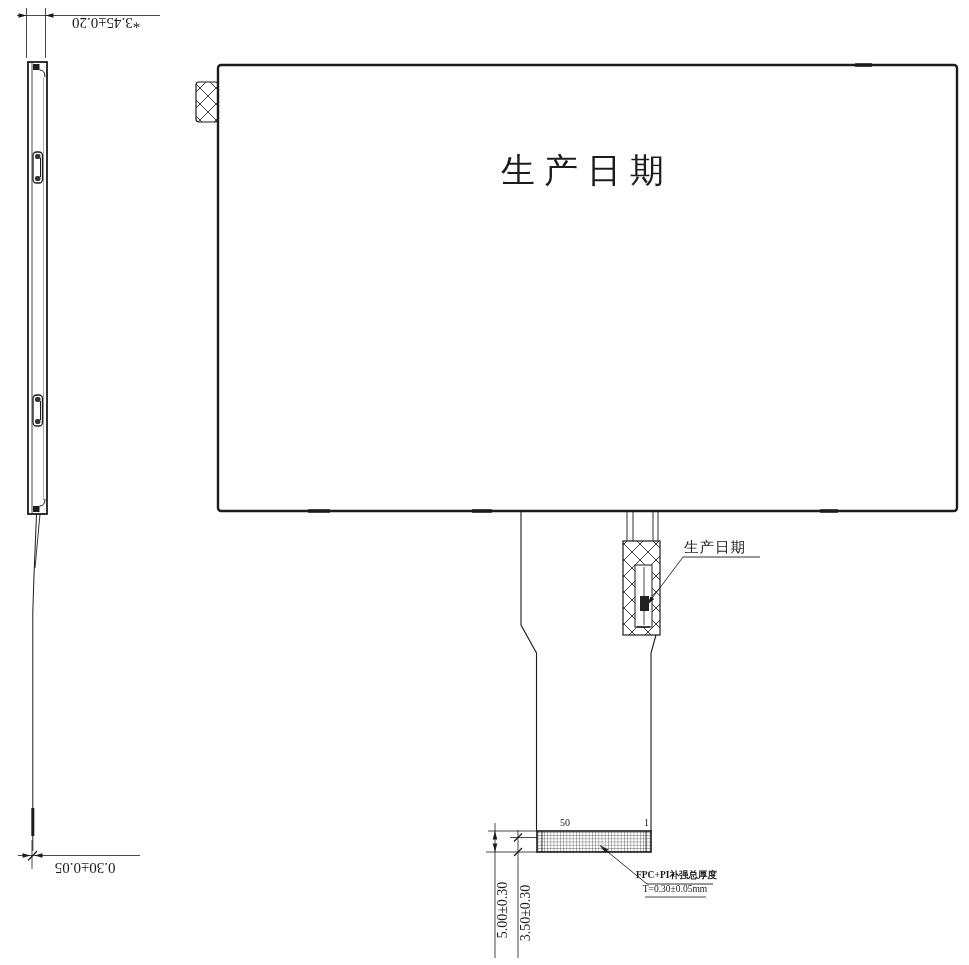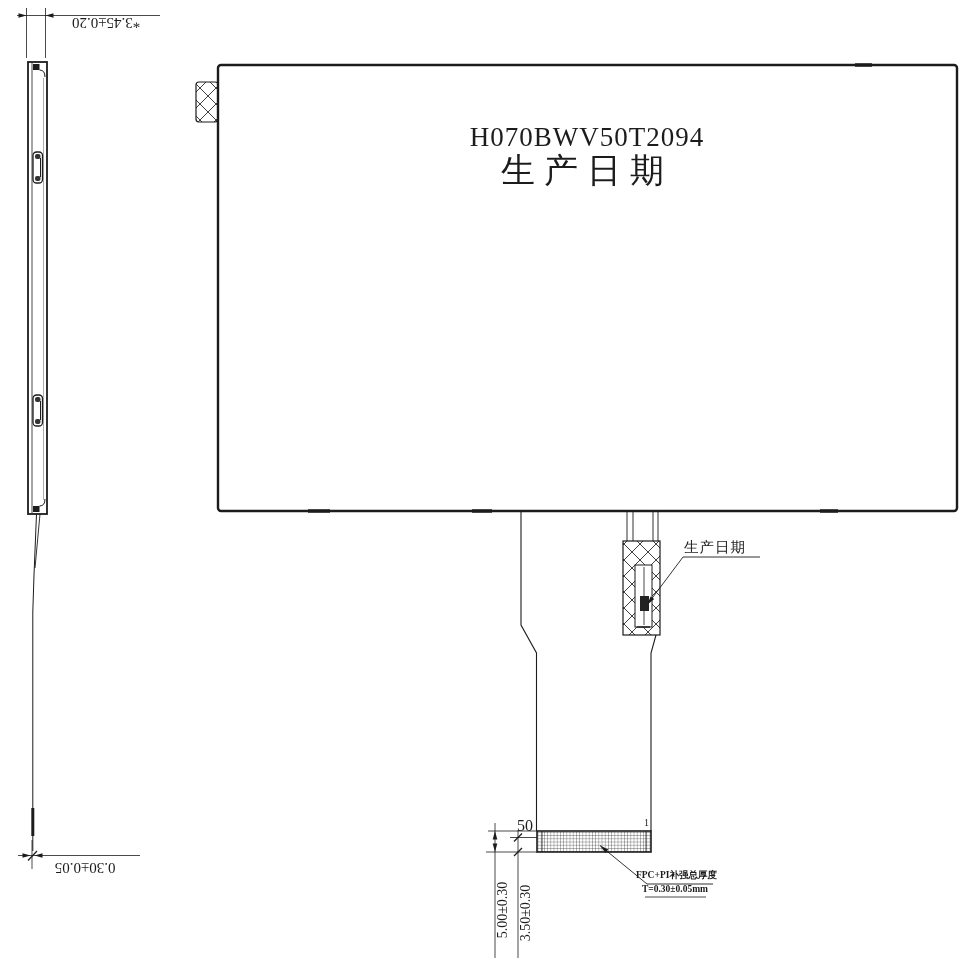--- a/index.html
+++ b/index.html
@@ -25,24 +25,24 @@
     left:50px;top:8px;width:112px;height:22px;
     font-size:15px;text-align:center;
     transform:rotate(180deg);transform-origin:center;
   }
   .dim-bottom{
     left:33px;top:853px;width:104px;height:22px;
     font-size:15px;text-align:center;
     transform:rotate(180deg);transform-origin:center;
   }
   .tape-label{left:684px;top:540px;font-size:14.5px;letter-spacing:1px;}
-  .pin-50{left:517px;top:818px;font-size:16px;}
+  .pin-50{left:560px;top:818px;font-size:10px;}
   .pin-1{left:644px;top:818px;font-size:10px;}
   .note-1{left:636px;top:871px;width:78px;font-size:9.5px;text-align:center;font-weight:bold;}
-  .note-2{left:636px;top:885px;width:78px;font-size:9.5px;text-align:center;font-weight:bold;}
+  .note-2{left:636px;top:885px;width:78px;font-size:9.5px;text-align:center;font-weight:normal;}
   .dim-500{
     left:456px;top:902px;width:96px;height:16px;
     font-size:14px;text-align:center;
     transform:rotate(-90deg);transform-origin:center;
   }
   .dim-350{
     left:479px;top:905px;width:96px;height:16px;
     font-size:14px;text-align:center;
     transform:rotate(-90deg);transform-origin:center;
   }
@@ -174,21 +174,20 @@
         <line x1="495" y1="823" x2="495" y2="958"></line>
         <line x1="518" y1="830" x2="518" y2="958"></line>
         <polygon points="495,831 492.7,839.5 497.3,839.5" fill="#1c1c1c" stroke="none"></polygon>
         <polygon points="495,852 492.7,843.5 497.3,843.5" fill="#1c1c1c" stroke="none"></polygon>
         <line x1="514" y1="841.5" x2="522" y2="833.5" stroke-width="1.3"></line>
         <line x1="514" y1="856" x2="522" y2="848" stroke-width="1.3"></line>
       </g>
     </g>
   </svg>
 
-  <div class="txt model-title">H070BWV50T2094</div>
 
   <div class="txt date-title">生产日期</div>
 
   <div class="txt dim-top">*3.45±0.20</div>
 
   <div class="txt dim-bottom">0.30±0.05</div>
 
   <div class="txt tape-label">生产日期</div>
 
   <div class="txt pin-50">50</div>

